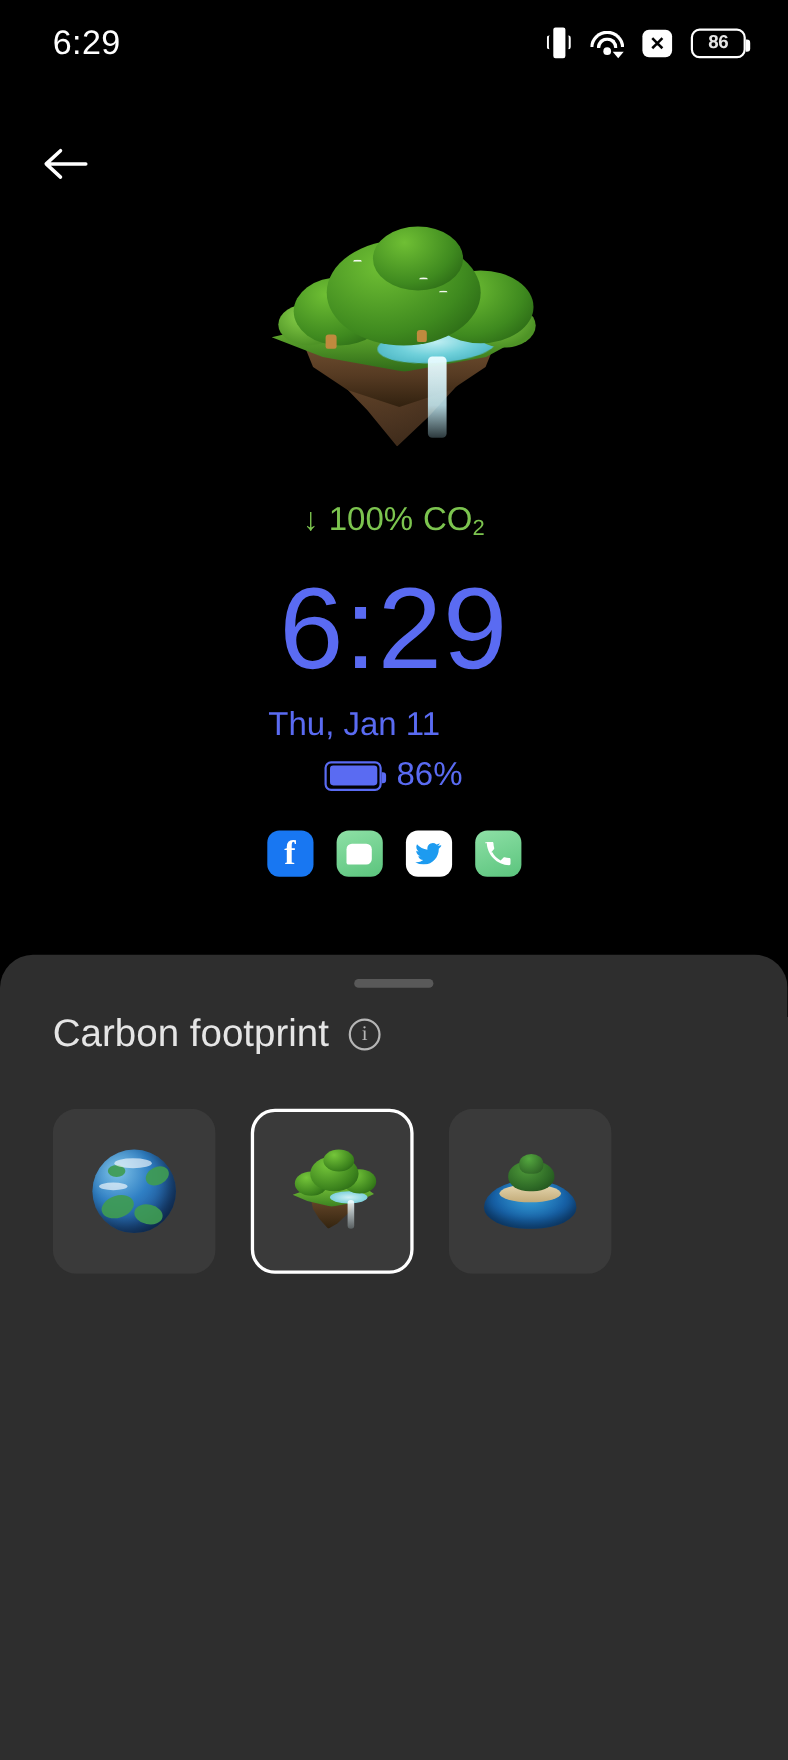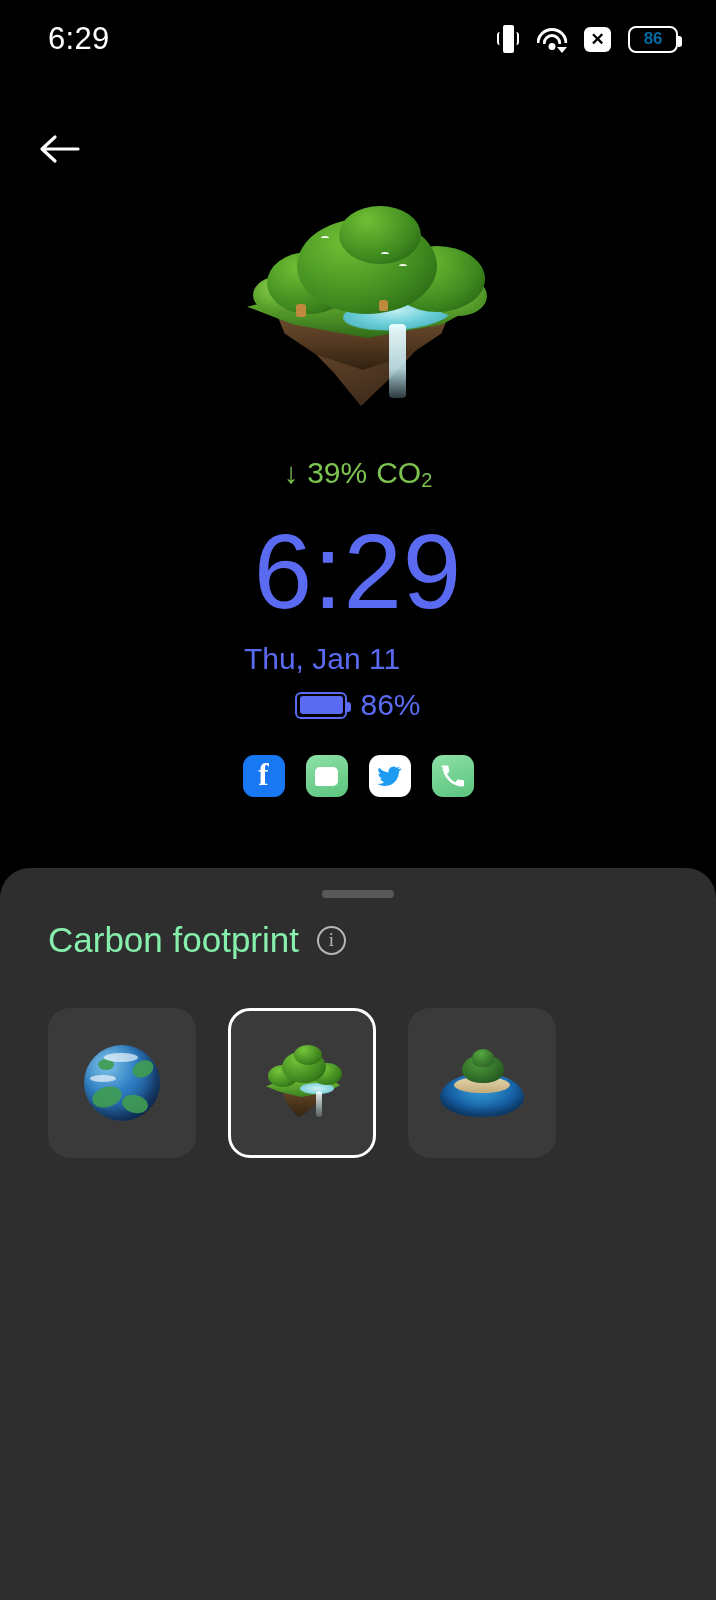--- a/index.html
+++ b/index.html
@@ -39,21 +39,21 @@
 
   .nosim { width:27px; height:25px; background:#fff; border-radius:6px;
     color:#000; font-size:17px; font-weight:bold; display:flex;
     align-items:center; justify-content:center; }
 
   .batt { position:relative; width:50px; height:27px;
     border:2.5px solid #fff; border-radius:8px;
     display:flex; align-items:center; justify-content:center; }
   .batt:after { content:""; position:absolute; right:-6px; top:8px;
     width:4px; height:11px; background:#fff; border-radius:0 3px 3px 0; }
-  .batt span { color:#0369a1; font-size:17px; font-weight:bold; letter-spacing:-.3px; }
+  .batt span { color:#e5e5e5; font-size:17px; font-weight:bold; letter-spacing:-.3px; }
 
   
   #back-button {
     position:absolute; left:33px; top:125px; width:52px; height:48px;
     display:flex; align-items:center; justify-content:center; cursor:pointer;
   }
   #back-button svg { width:42px; height:32px; }
 
   
   #preview { position:absolute; left:0; top:0; width:716px; height:870px; }
@@ -166,21 +166,21 @@
     background:#2e2e2e; border-radius:30px 30px 0 0;
   }
   #sheet-handle {
     position:absolute; left:50%; transform:translateX(-50%); top:22px;
     width:72px; height:8px; background:#595959; border-radius:4px; cursor:pointer;
   }
   #sheet-title-row {
     position:absolute; left:48px; top:52px;
     display:flex; align-items:center; gap:18px;
   }
-  #sheet-title { color:#86efac; font-size:35px; font-weight:400; }
+  #sheet-title { color:#e5e5e5; font-size:35px; font-weight:400; }
   #info-icon {
     width:29px; height:29px; border:2px solid #b6b6b6; border-radius:50%;
     color:#b6b6b6; font-size:19px; display:flex; align-items:center;
     justify-content:center; cursor:pointer;
     font-family:"Liberation Serif", serif; padding-bottom:1px;
   }
 
   #thumb-row {
     position:absolute; left:48px; top:140px;
     display:flex; gap:32px;
@@ -313,21 +313,21 @@
     <div class="canopy c4"></div>
     <div class="deer d1"></div>
     <div class="deer d2"></div>
     <div class="bird b1"></div>
     <div class="bird b2"></div>
     <div class="bird b3"></div>
   </div>
 
   <div id="co2-row">
     <span class="arrow">↓</span>
-    <span>39%</span>
+    <span>100%</span>
     <span><span>CO</span><sub>2</sub></span>
   </div>
 
   <div id="lock-clock">6:29</div>
   <div id="lock-date">Thu, Jan 11</div>
 
   <div id="lock-battery-row">
     <div class="lb-icon">
         <i></i>
       </div>

